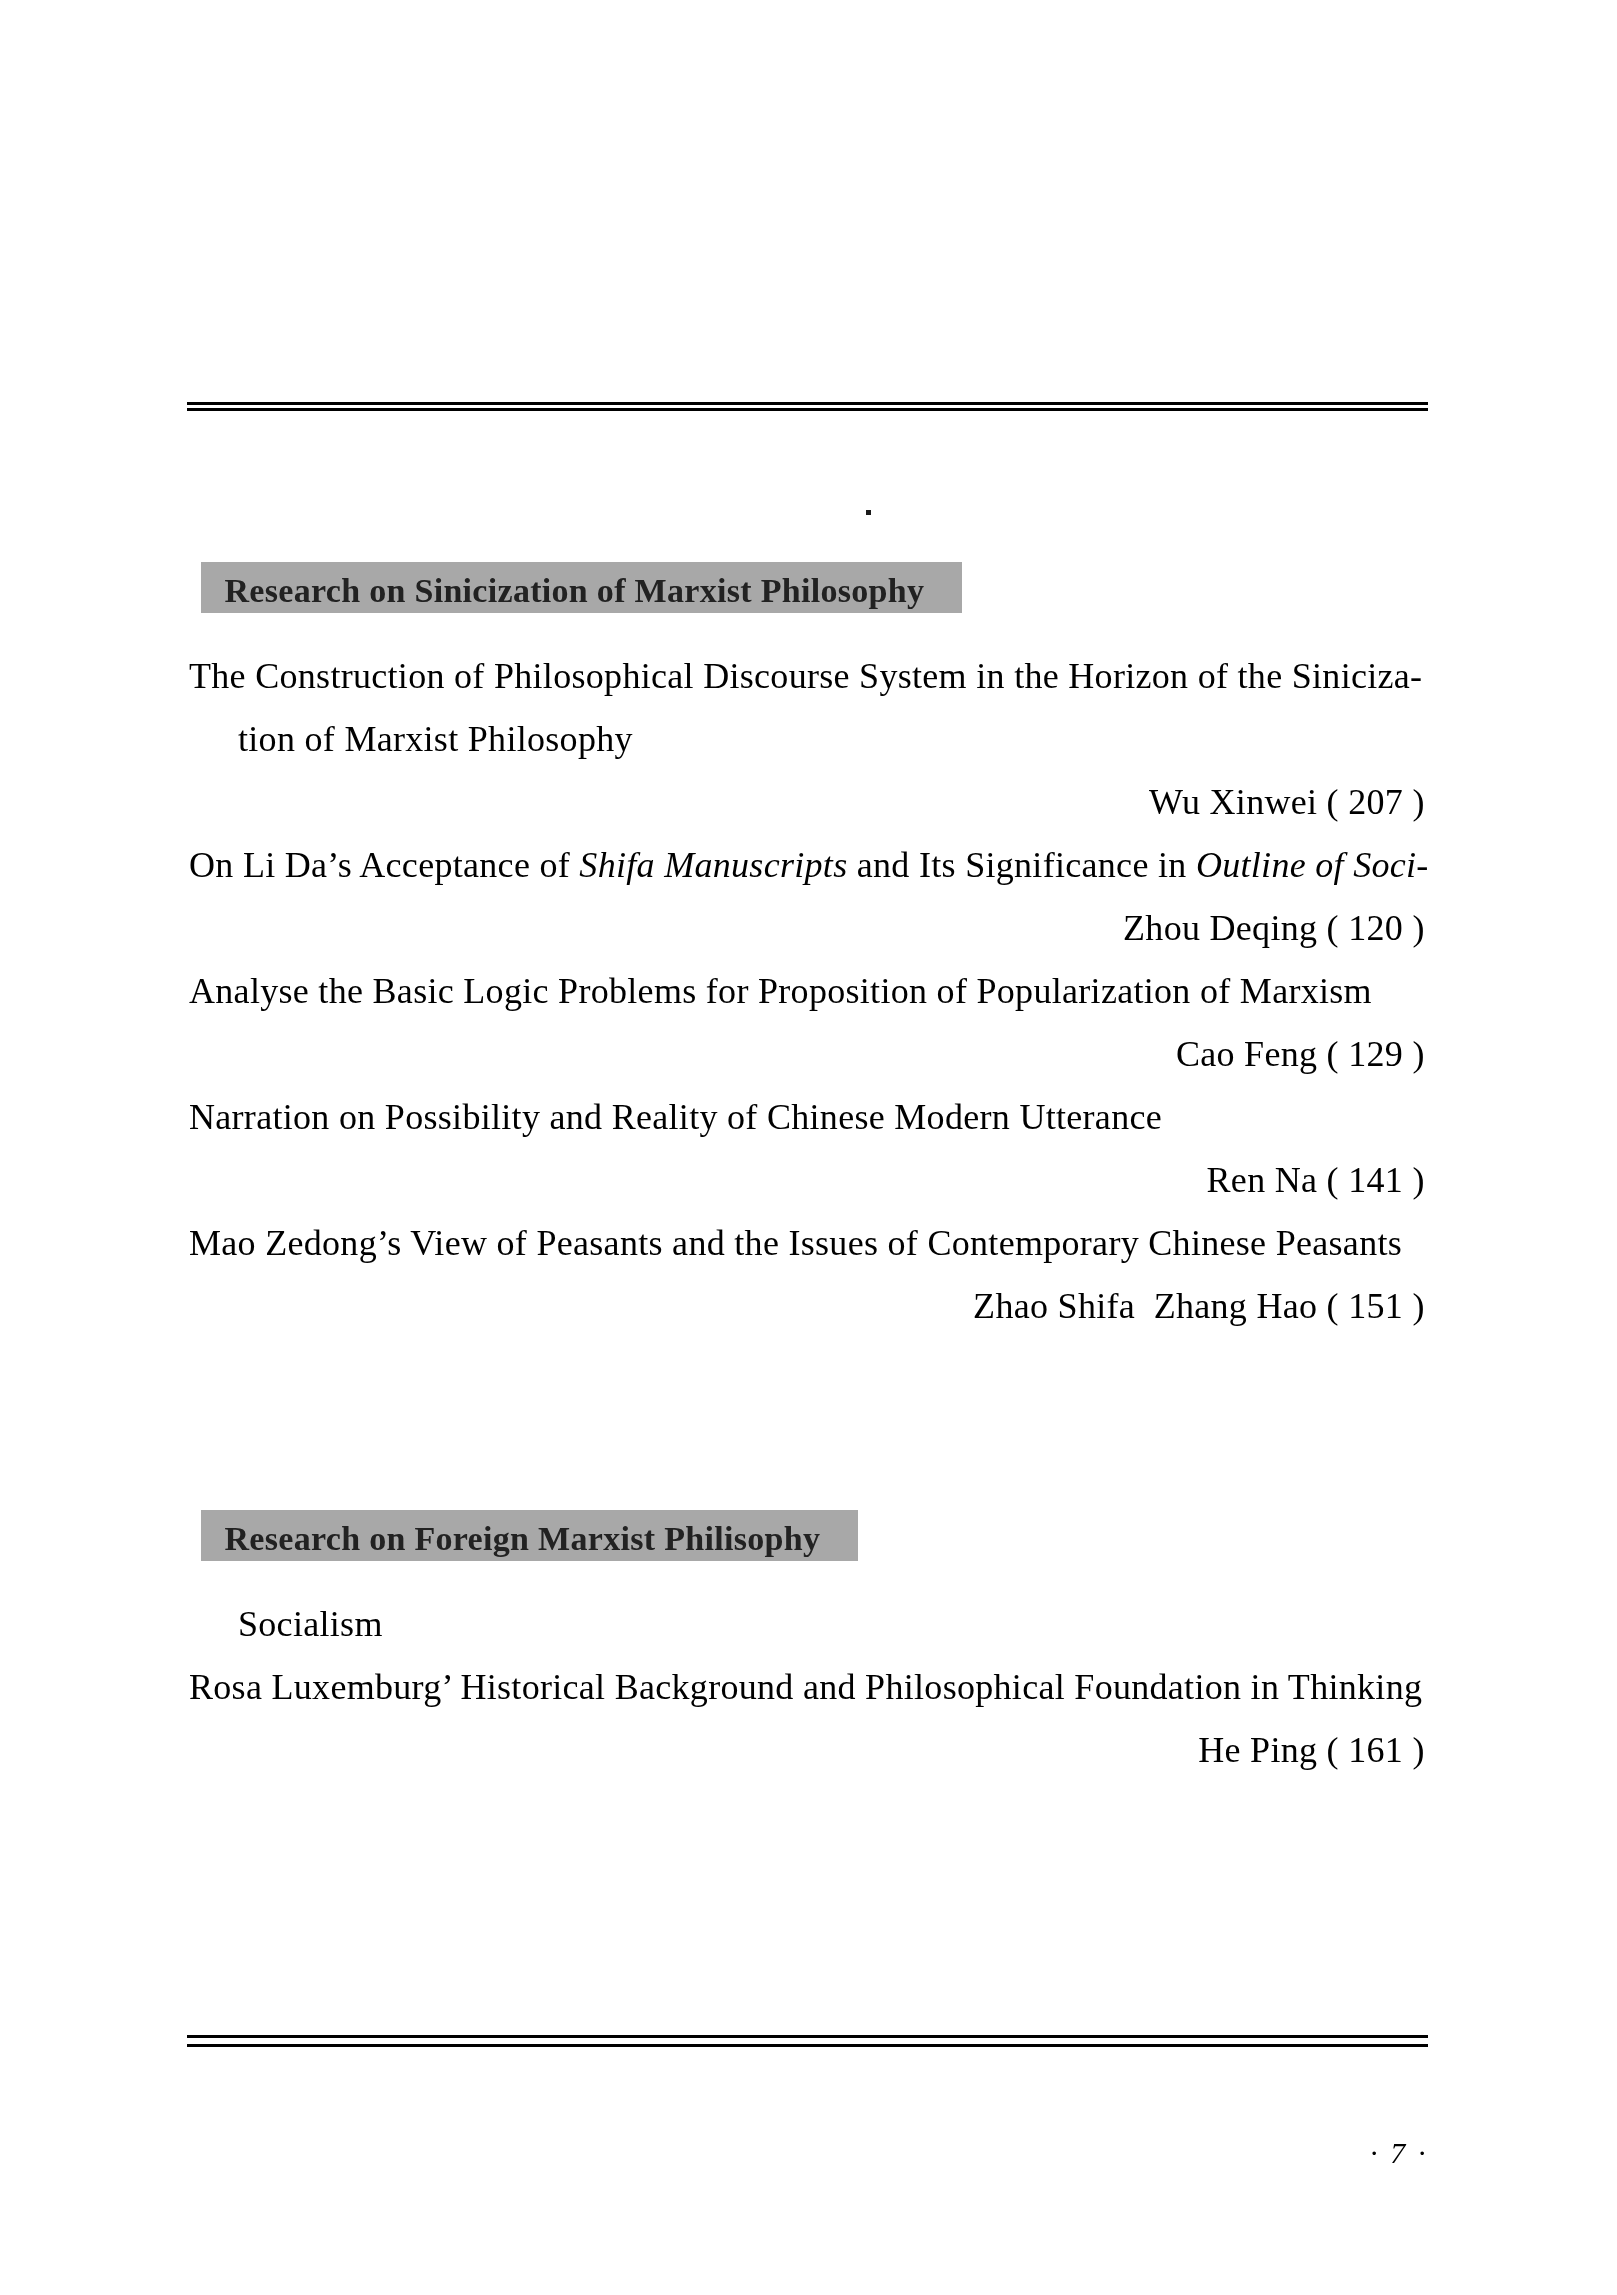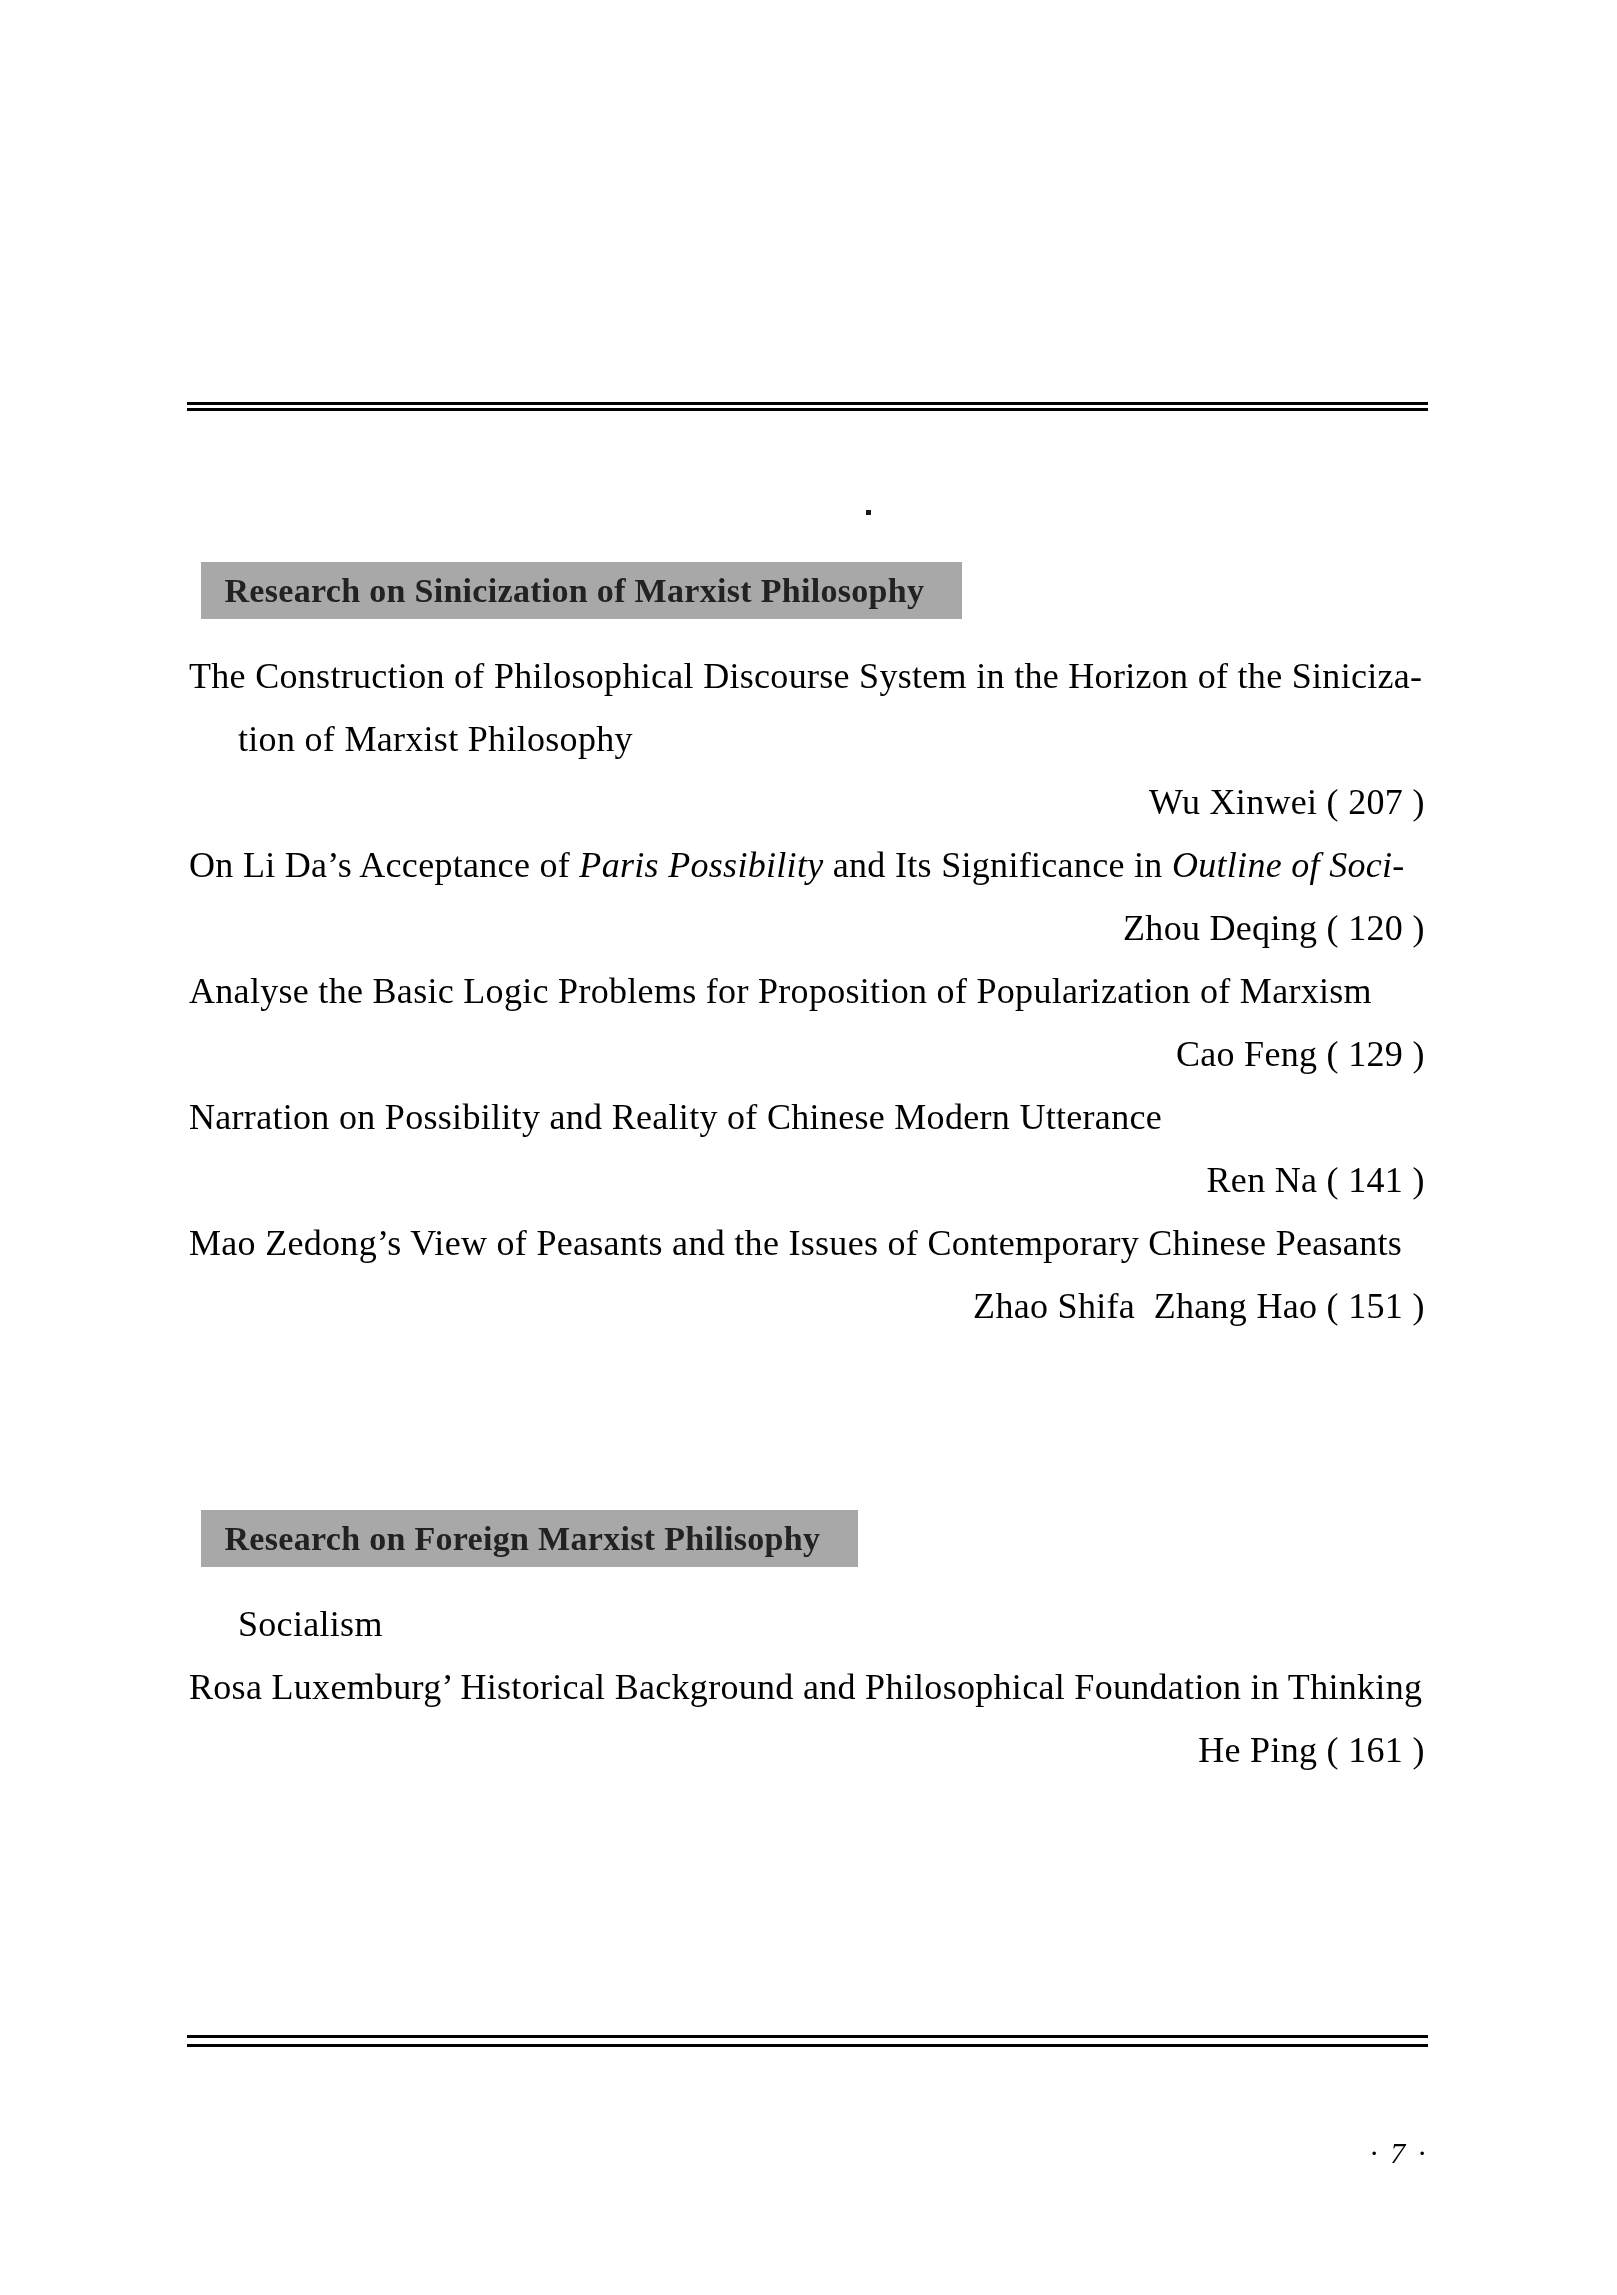--- a/index.html
+++ b/index.html
@@ -37,21 +37,21 @@
     position: absolute;
     left: 866px;
     top: 510px;
     width: 5.2px;
     height: 5.2px;
     background: #1a1a1a;
   }
   .section-header {
     position: absolute;
     left: 201px;
-    height: 57px;
+    height: 51px;
     line-height: 57px;
     padding: 0 38px 0 23.5px;
     background: #a8a8a8;
     color: #222222;
     font-size: 34px;
     font-weight: bold;
     white-space: pre;
     letter-spacing: 0.3px;
   }
   .header-1 { top: 562px; }
@@ -98,21 +98,21 @@
 <div class="rule rule-top"></div>
 
 <div class="speck"></div>
 
 <div class="section-header header-1">Research on Sinicization of Marxist Philosophy</div>
 
 <div class="entries entries-1">
     <div class="line indent-0"><span>The Construction of Philosophical Discourse System in the Horizon of the Siniciza-</span></div>
     <div class="line indent-1"><span>tion of Marxist Philosophy</span></div>
     <div class="line byline">Wu Xinwei ( 207 )</div>
-    <div class="line indent-0"><span>On Li Da’s Acceptance of </span><span class="it">Paris Possibility</span><span> and Its Significance in </span><span class="it">Outline of Soci-</span></div>
+    <div class="line indent-0"><span>On Li Da’s Acceptance of </span><span class="it">Shifa Manuscripts</span><span> and Its Significance in </span><span class="it">Outline of Soci-</span></div>
     <div class="line byline">Zhou Deqing ( 120 )</div>
     <div class="line indent-0"><span>Analyse the Basic Logic Problems for Proposition of Popularization of Marxism</span></div>
     <div class="line byline">Cao Feng ( 129 )</div>
     <div class="line indent-0"><span>Narration on Possibility and Reality of Chinese Modern Utterance</span></div>
     <div class="line byline">Ren Na ( 141 )</div>
     <div class="line indent-0"><span>Mao Zedong’s View of Peasants and the Issues of Contemporary Chinese Peasants</span></div>
     <div class="line byline">Zhao Shifa  Zhang Hao ( 151 )</div>
   </div>
 
 <div class="section-header header-2">Research on Foreign Marxist Philisophy</div>

